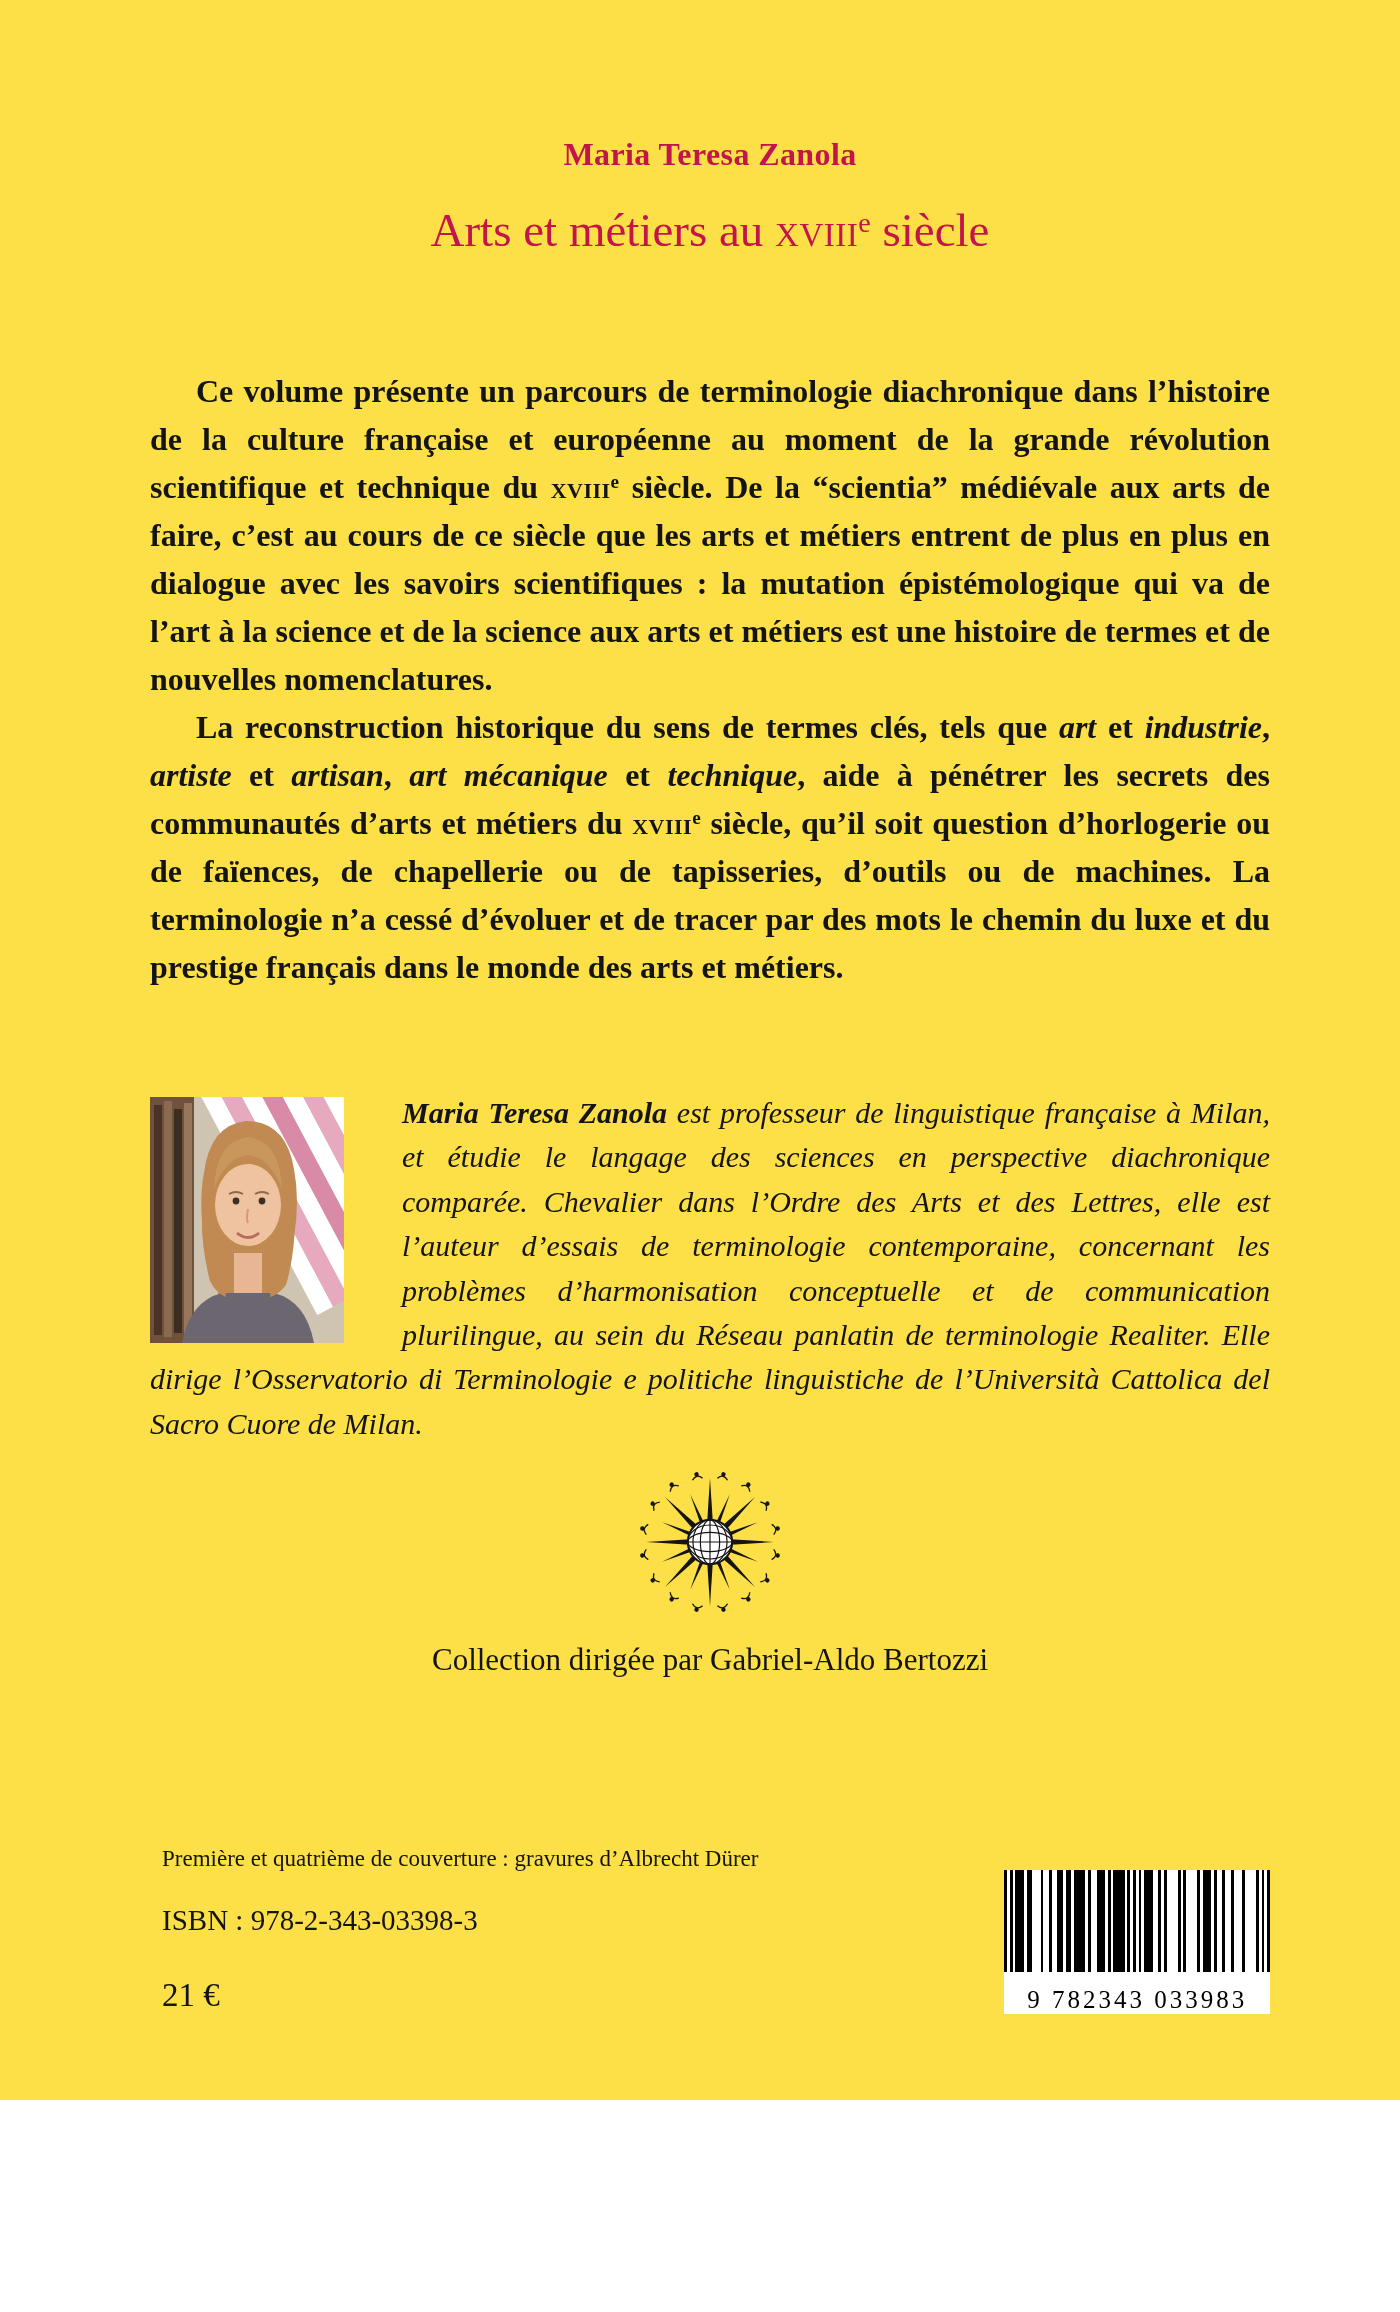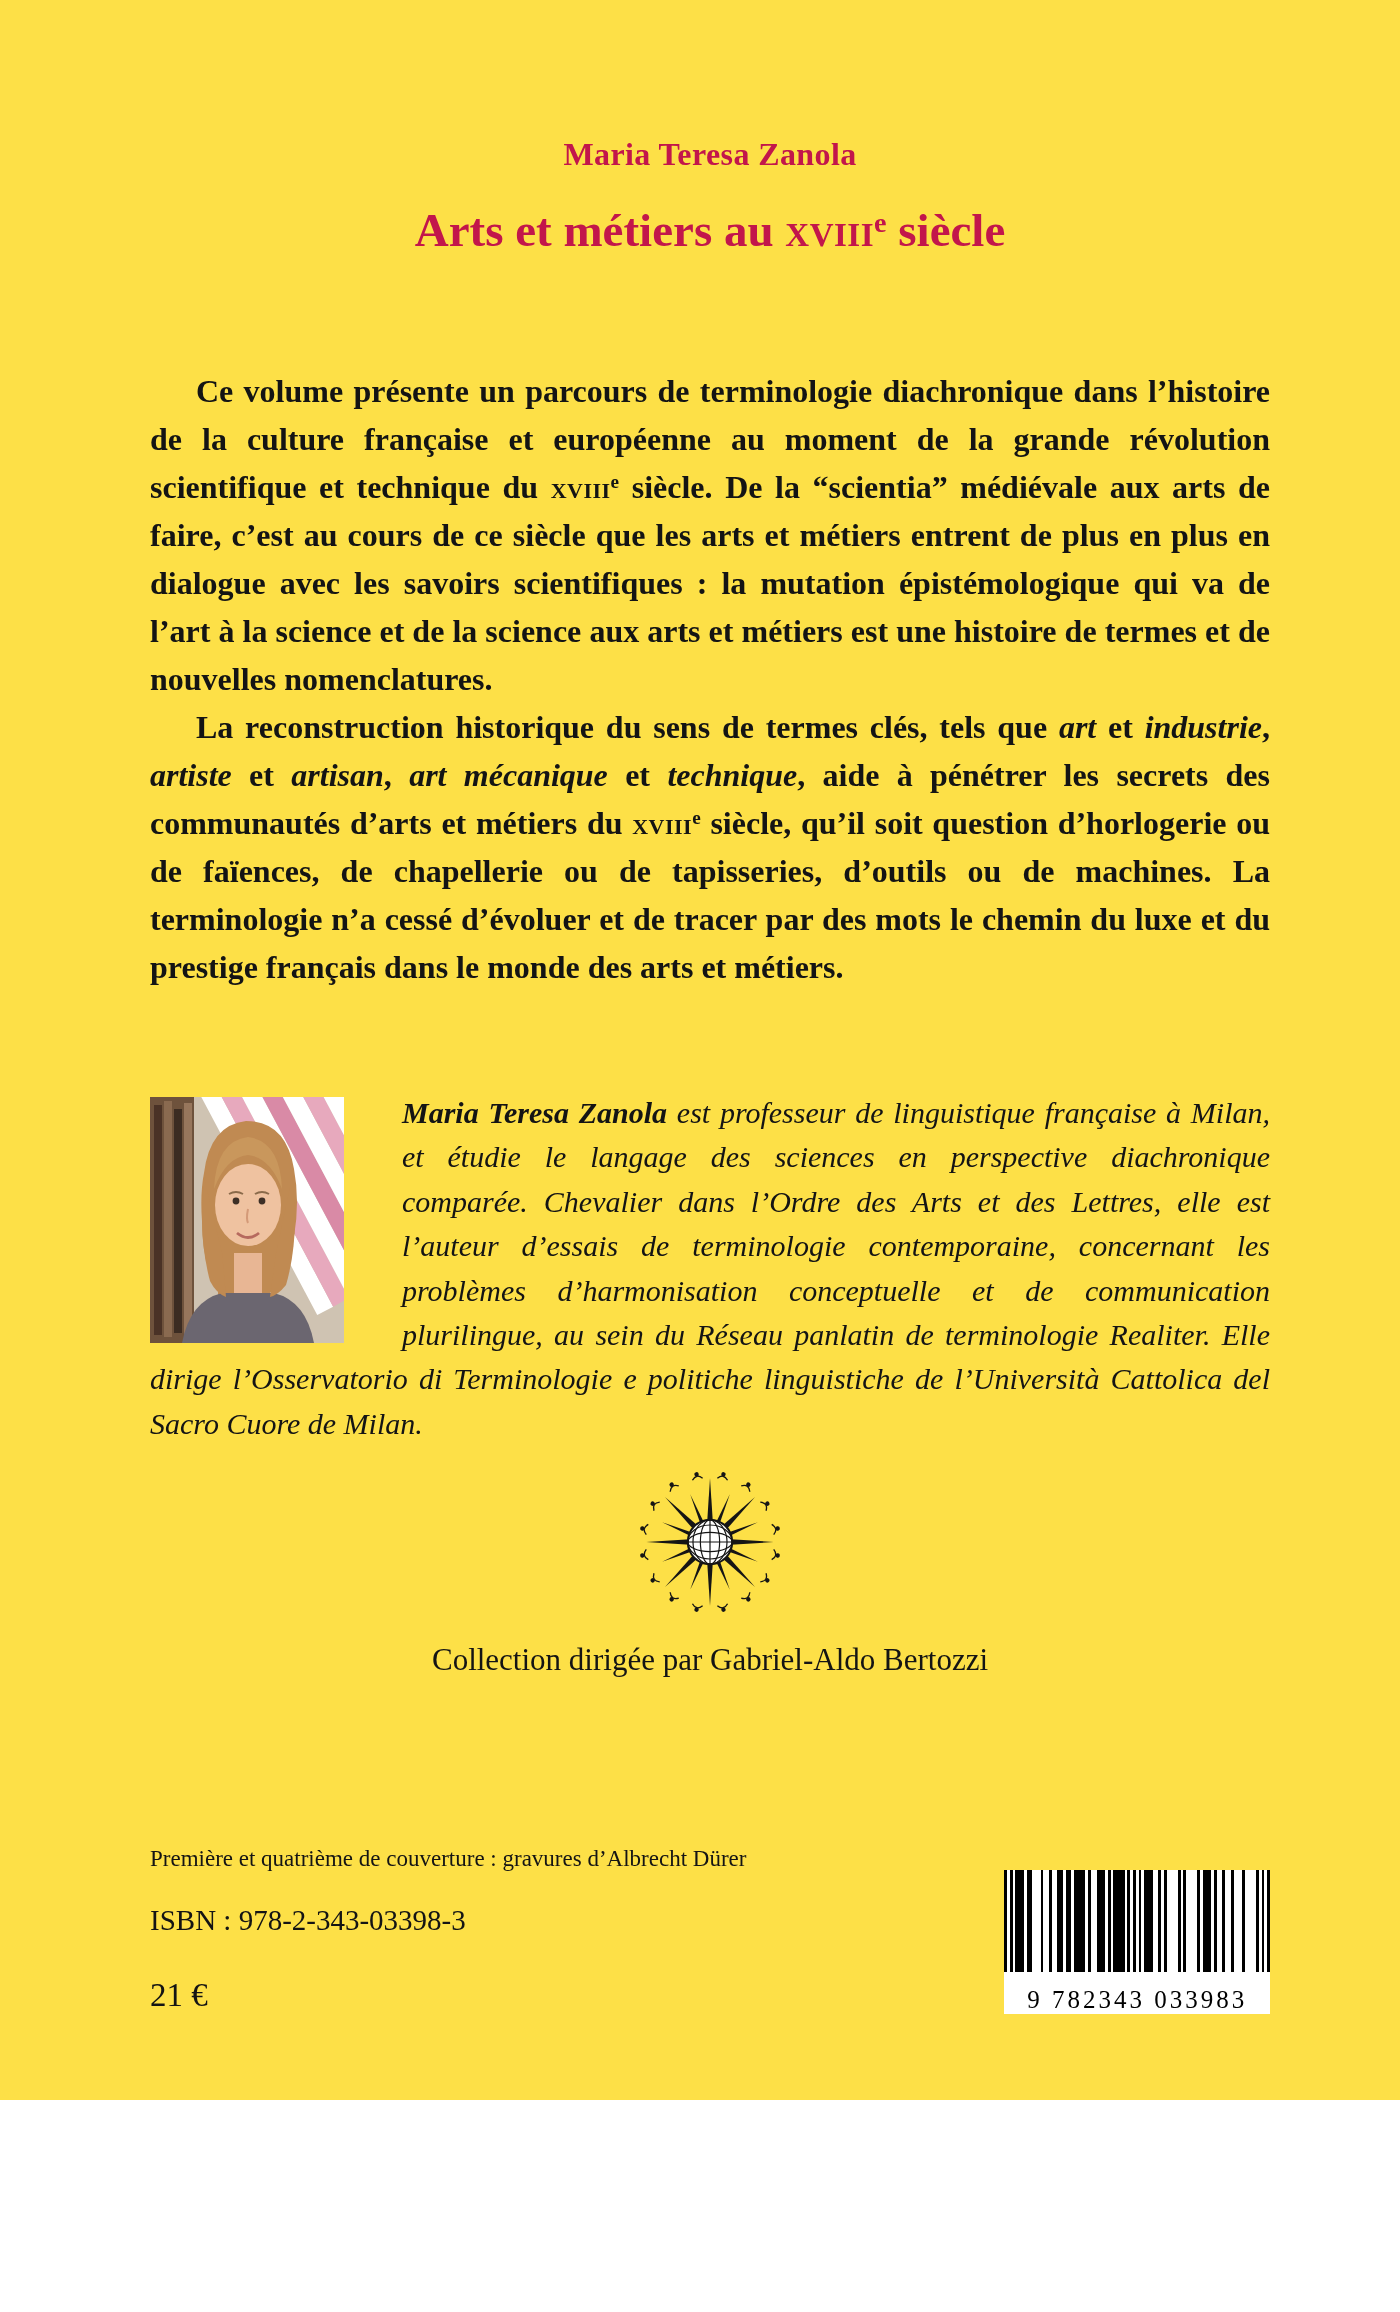--- a/index.html
+++ b/index.html
@@ -15,21 +15,21 @@
     font-family:"Liberation Serif", serif;
     overflow:hidden;
   }
   .content { padding:136px 130px 0 150px; }
 
   .author-name {
     font-size:32px; font-weight:700; letter-spacing:0.4px;
     color:var(--accent); text-align:center;
   }
   .book-title {
-    font-size:47px; font-weight:700;
+    font-size:47px; font-weight:400;
     color:var(--accent); text-align:center;
     margin-top:30px;
   }
   .book-subtitle {
     font-size:37px; font-style:italic;
     color:var(--accent); text-align:center;
     margin-top:6px;
   }
 
   .blurb { margin-top:110px; font-size:32px; line-height:1.5; text-align:justify;font-weight:bold; }
@@ -47,21 +47,21 @@
 
   .collection-name {
     clear:both; padding-top:96px;
     font-size:34px; color:var(--accent); text-align:center;
   }
   .logo-wrap { text-align:center; margin-top:22px; }
   .logo-wrap svg { display:inline-block; vertical-align:top; }
   .collection-director { font-size:31px; text-align:center; margin-top:26px; color:#141414; }
 
   .footer {
-    position:absolute; left:150px; right:130px; bottom:86px;
+    position:absolute; left:162px; right:130px; bottom:86px;
     display:flex; align-items:flex-end; justify-content:space-between;
   }
   .cover-credit { font-size:23px; }
   .isbn { font-size:29px; margin-top:32px; }
   .price { font-size:33px; margin-top:40px; }
 
   .barcode { text-align:center; background:#fff; }
   .barcode-bars { display:flex; height:102px; }
   .bc-bar   { width:2.8px; background:#000; }
   .bc-space { width:2.8px; background:#fff; }

